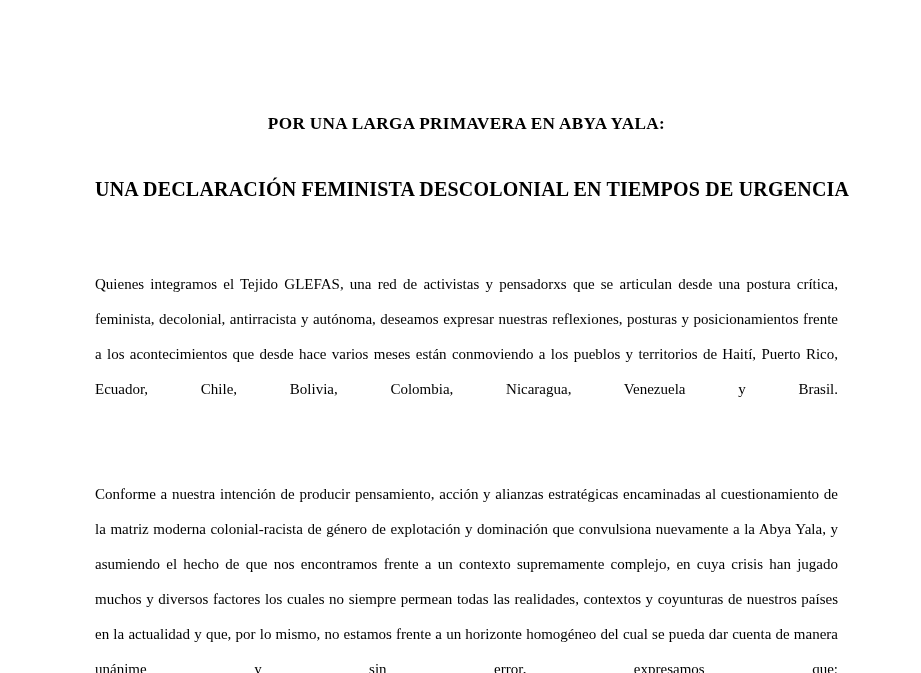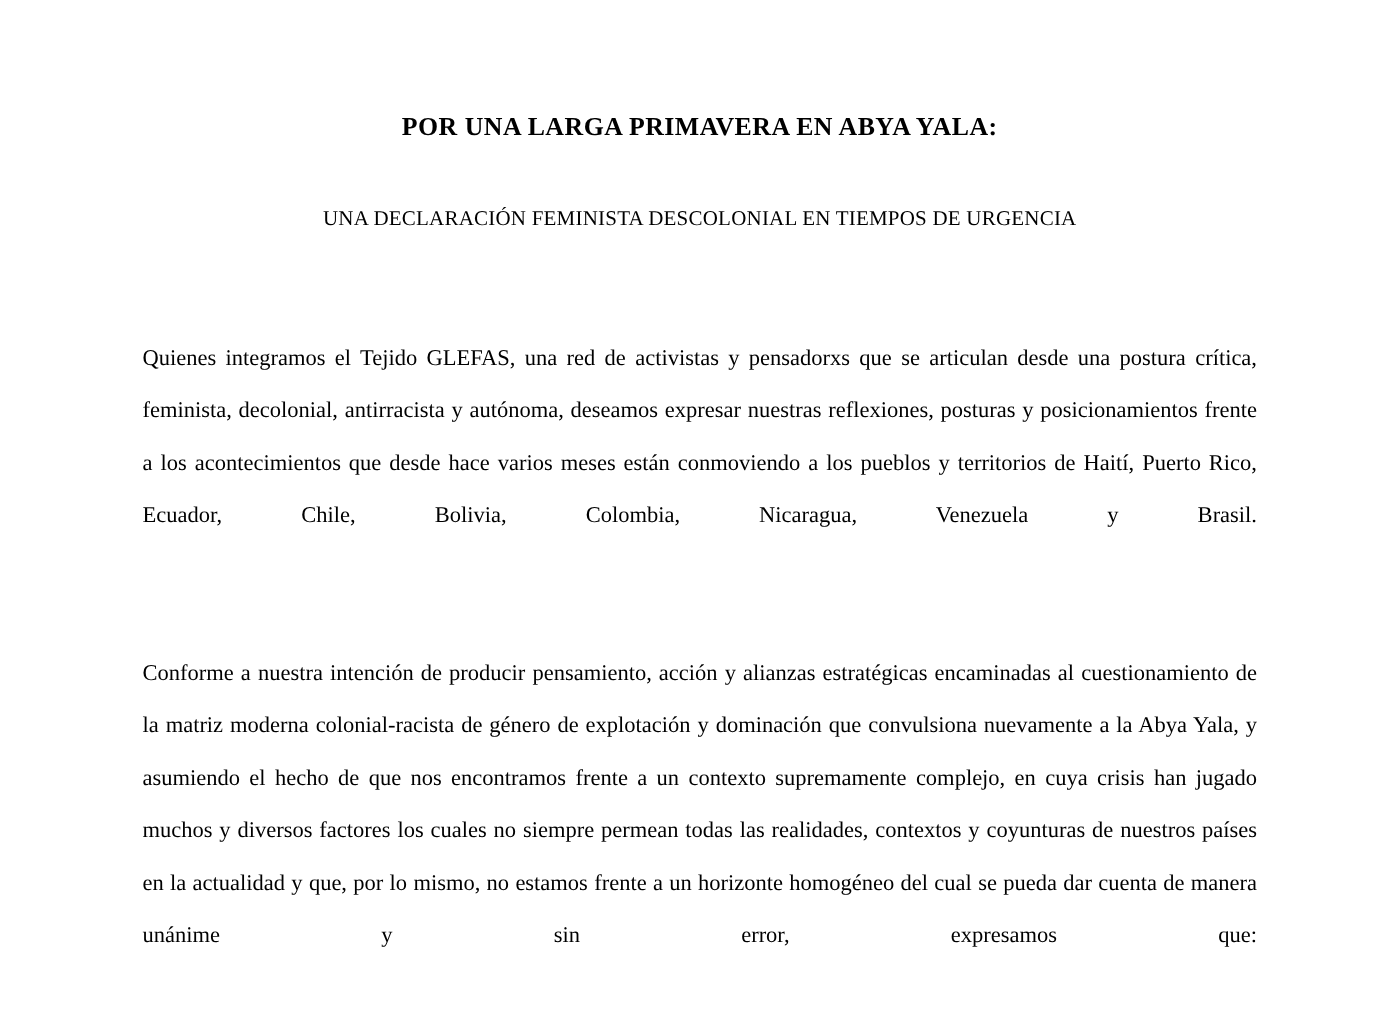--- a/index.html
+++ b/index.html
@@ -26,37 +26,37 @@
   }
 
   .doc-body {
     position: absolute;
     left: 95px;
     top: 0;
     width: 743px;
   }
 
   .title-block {
-    padding-top: 76px;
+    padding-top: 115px;
   }
 
   .doc-title {
     text-align: center;
     font-weight: bold;
     font-size: 17.2px;
     letter-spacing: 0.02em;
     line-height: 1.0;
     margin: 0;
     white-space: nowrap;
   }
 
   .doc-subtitle {
-    text-align: center;
-    font-weight: normal;
-    font-size: 14px;
+    text-align: left;
+    font-weight: bold;
+    font-size: 20px;
     letter-spacing: 0.01em;
     line-height: 1.0;
     margin: 0;
     padding-top: 47px;
     white-space: nowrap;
   }
 
   .paragraphs {
     padding-top: 68px;
   }

